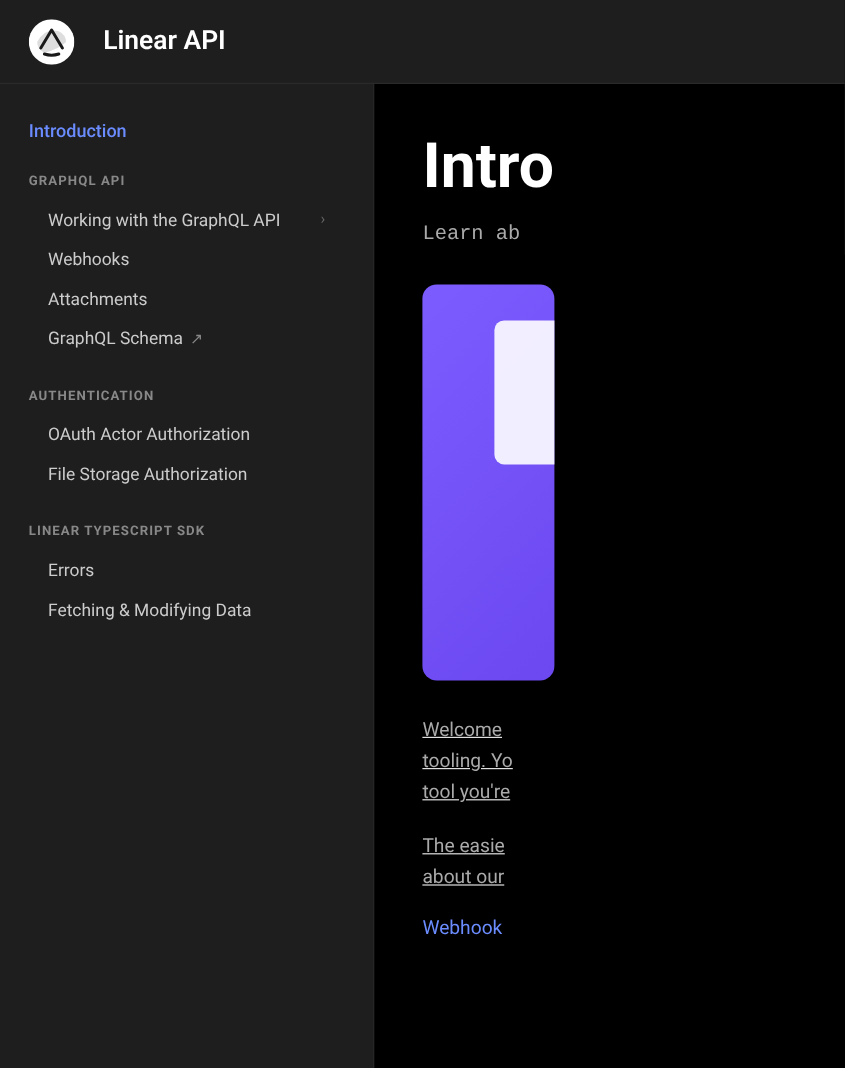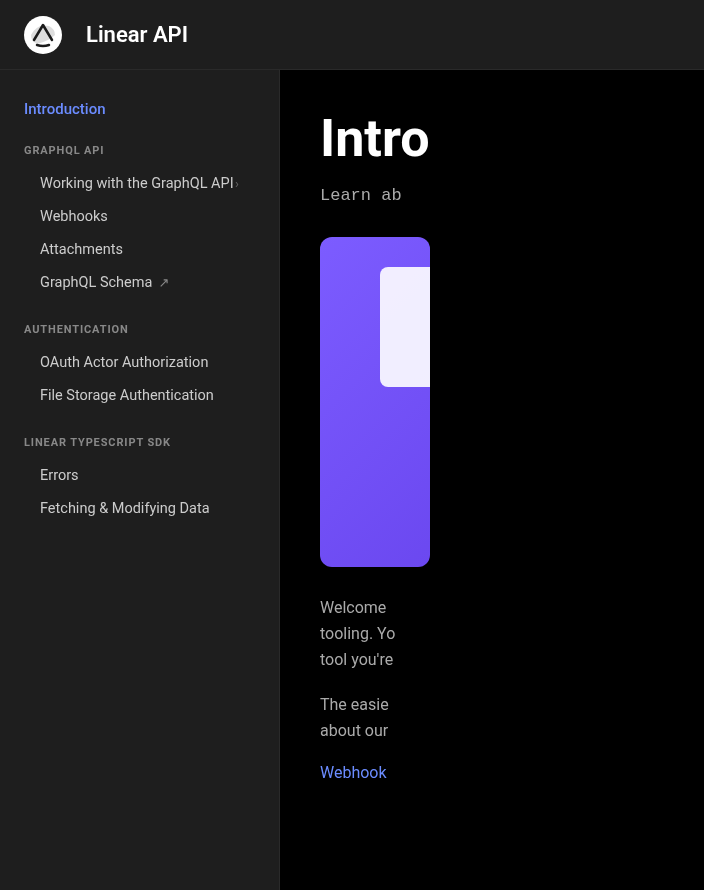--- a/index.html
+++ b/index.html
@@ -49,21 +49,21 @@
 
     
     .main-layout {
       display: flex;
       flex: 1;
       overflow: hidden;
     }
 
     
     .sidebar {
-      width: 280px;
+      width: 312px;
       background-color: #1e1e1e;
       padding: 24px 0;
       overflow-y: auto;
       flex-shrink: 0;
       border-right: 1px solid #2a2a2a;
     }
 
     .sidebar-intro-link {
       display: block;
       padding: 6px 24px;
@@ -161,20 +161,21 @@
       top: 30px;
       width: 70px;
       height: 120px;
       background-color: #ffffff;
       border-radius: 8px;
       opacity: 0.9;
     }
 
     .content-text-block {
       margin-bottom: 18px;
+      text-decoration: underline;
     }
 
     .content-text {
       font-size: 16px;
       color: #aaaaaa;
       line-height: 1.65;
     }
 
     .content-link {
       color: #6b8cff;
@@ -231,21 +232,21 @@
           <div class="sidebar-item">
             <span class="sidebar-item-label">GraphQL Schema<span class="external-icon">↗</span></span>
           </div>
         </div>
         <div class="sidebar-section">
           <div class="sidebar-section-title">AUTHENTICATION</div>
           <div class="sidebar-item">
             <span class="sidebar-item-label">OAuth Actor Authorization</span>
           </div>
           <div class="sidebar-item">
-            <span class="sidebar-item-label">File Storage Authentication</span>
+            <span class="sidebar-item-label">File Storage Authorization</span>
           </div>
         </div>
         <div class="sidebar-section">
           <div class="sidebar-section-title">LINEAR TYPESCRIPT SDK</div>
           <div class="sidebar-item">
             <span class="sidebar-item-label">Errors</span>
           </div>
           <div class="sidebar-item">
             <span class="sidebar-item-label">Fetching &amp; Modifying Data</span>
           </div>

